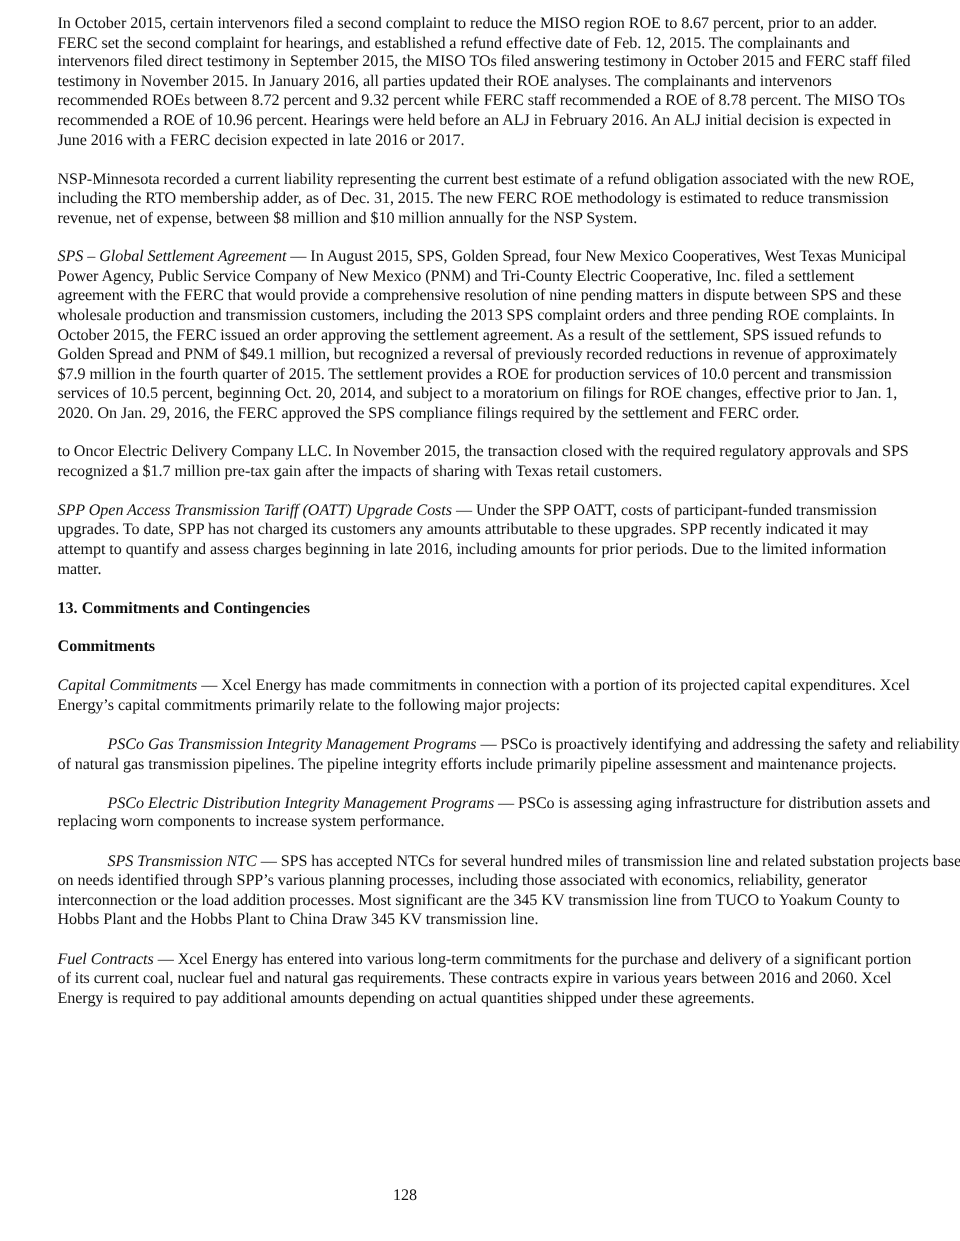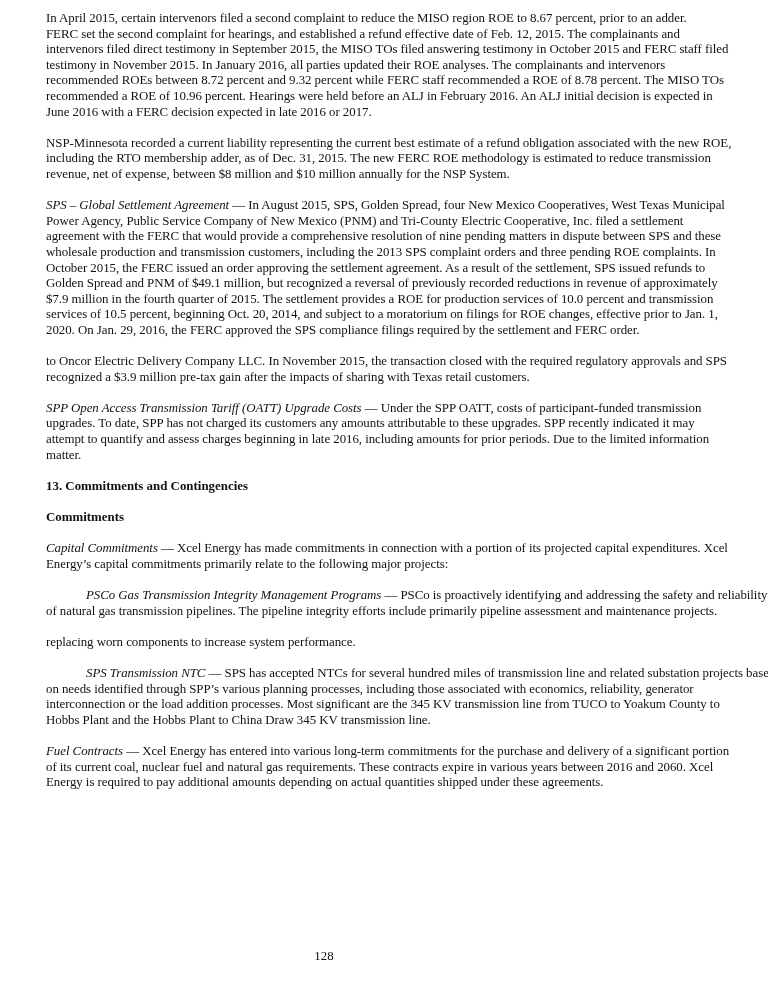--- a/index.html
+++ b/index.html
@@ -54,21 +54,21 @@
       font-size: 12.9px;
       line-height: 15px;
     }
   </style>
 </head>
 <body>
 
 <div class="page">
 
   <p class="para">
-    <span class="line">In April 2015, certain intervenors filed a second complaint to reduce the MISO region ROE to 8.67 percent, prior to an adder.</span>
+    <span class="line">In October 2015, certain intervenors filed a second complaint to reduce the MISO region ROE to 8.67 percent, prior to an adder.</span>
     <span class="line">FERC set the second complaint for hearings, and established a refund effective date of Feb. 12, 2015.  The complainants and</span>
     <span class="line">intervenors filed direct testimony in September 2015, the MISO TOs filed answering testimony in October 2015 and FERC staff filed</span>
     <span class="line">testimony in November 2015.  In January 2016, all parties updated their ROE analyses.  The complainants and intervenors</span>
     <span class="line">recommended ROEs between 8.72 percent and 9.32 percent while FERC staff recommended a ROE of 8.78 percent.  The MISO TOs</span>
     <span class="line">recommended a ROE of 10.96 percent.  Hearings were held before an ALJ in February 2016.  An ALJ initial decision is expected in</span>
     <span class="line">June 2016 with a FERC decision expected in late 2016 or 2017.</span>
   </p>
 
   <p class="para">
     <span class="line">NSP-Minnesota recorded a current liability representing the current best estimate of a refund obligation associated with the new ROE,</span>
@@ -83,21 +83,21 @@
     <span class="line">wholesale production and transmission customers, including the 2013 SPS complaint orders and three pending ROE complaints.  In</span>
     <span class="line">October 2015, the FERC issued an order approving the settlement agreement.  As a result of the settlement, SPS issued refunds to</span>
     <span class="line">Golden Spread and PNM of $49.1 million, but recognized a reversal of previously recorded reductions in revenue of approximately</span>
     <span class="line">$7.9 million in the fourth quarter of 2015.  The settlement provides a ROE for production services of 10.0 percent and transmission</span>
     <span class="line">services of 10.5 percent, beginning Oct. 20, 2014, and subject to a moratorium on filings for ROE changes, effective prior to Jan. 1,</span>
     <span class="line">2020.  On Jan. 29, 2016, the FERC approved the SPS compliance filings required by the settlement and FERC order.</span>
   </p>
 
   <p class="para">
     <span class="line">to Oncor Electric Delivery Company LLC.  In November 2015, the transaction closed with the required regulatory approvals and SPS</span>
-    <span class="line">recognized a $3.9 million pre-tax gain after the impacts of sharing with Texas retail customers.</span>
+    <span class="line">recognized a $1.7 million pre-tax gain after the impacts of sharing with Texas retail customers.</span>
   </p>
 
   <p class="para">
     <span class="line"><span class="bi">SPP Open Access Transmission Tariff (OATT) Upgrade Costs</span><span> — Under the SPP OATT, costs of participant-funded transmission</span></span>
     <span class="line">upgrades.  To date, SPP has not charged its customers any amounts attributable to these upgrades. SPP recently indicated it may</span>
     <span class="line">attempt to quantify and assess charges beginning in late 2016, including amounts for prior periods.  Due to the limited information</span>
     <span class="line">matter.</span>
   </p>
 
   <h2 class="heading">13.  Commitments and Contingencies</h2>
@@ -108,20 +108,21 @@
     <span class="line"><span class="bi">Capital Commitments</span><span> — Xcel Energy has made commitments in connection with a portion of its projected capital expenditures.  Xcel</span></span>
     <span class="line">Energy’s capital commitments primarily relate to the following major projects:</span>
   </p>
 
   <p class="para">
     <span class="line"><span class="it">PSCo Gas Transmission Integrity Management Programs</span><span> — PSCo is proactively identifying and addressing the safety and reliability</span></span>
     <span class="line">of natural gas transmission pipelines. The pipeline integrity efforts include primarily pipeline assessment and maintenance projects.</span>
   </p>
 
   <p class="para">
+    <span class="line"><span class="it">PSCo Electric Distribution Integrity Management Programs</span><span> — PSCo is assessing aging infrastructure for distribution assets and</span></span>
     <span class="line">replacing worn components to increase system performance.</span>
   </p>
 
   <p class="para">
     <span class="line"><span class="it">SPS Transmission NTC</span><span> — SPS has accepted NTCs for several hundred miles of transmission line and related substation projects based</span></span>
     <span class="line">on needs identified through SPP’s various planning processes, including those associated with economics, reliability, generator</span>
     <span class="line">interconnection or the load addition processes.  Most significant are the 345 KV transmission line from TUCO to Yoakum County to</span>
     <span class="line">Hobbs Plant and the Hobbs Plant to China Draw 345 KV transmission line.</span>
   </p>
 

